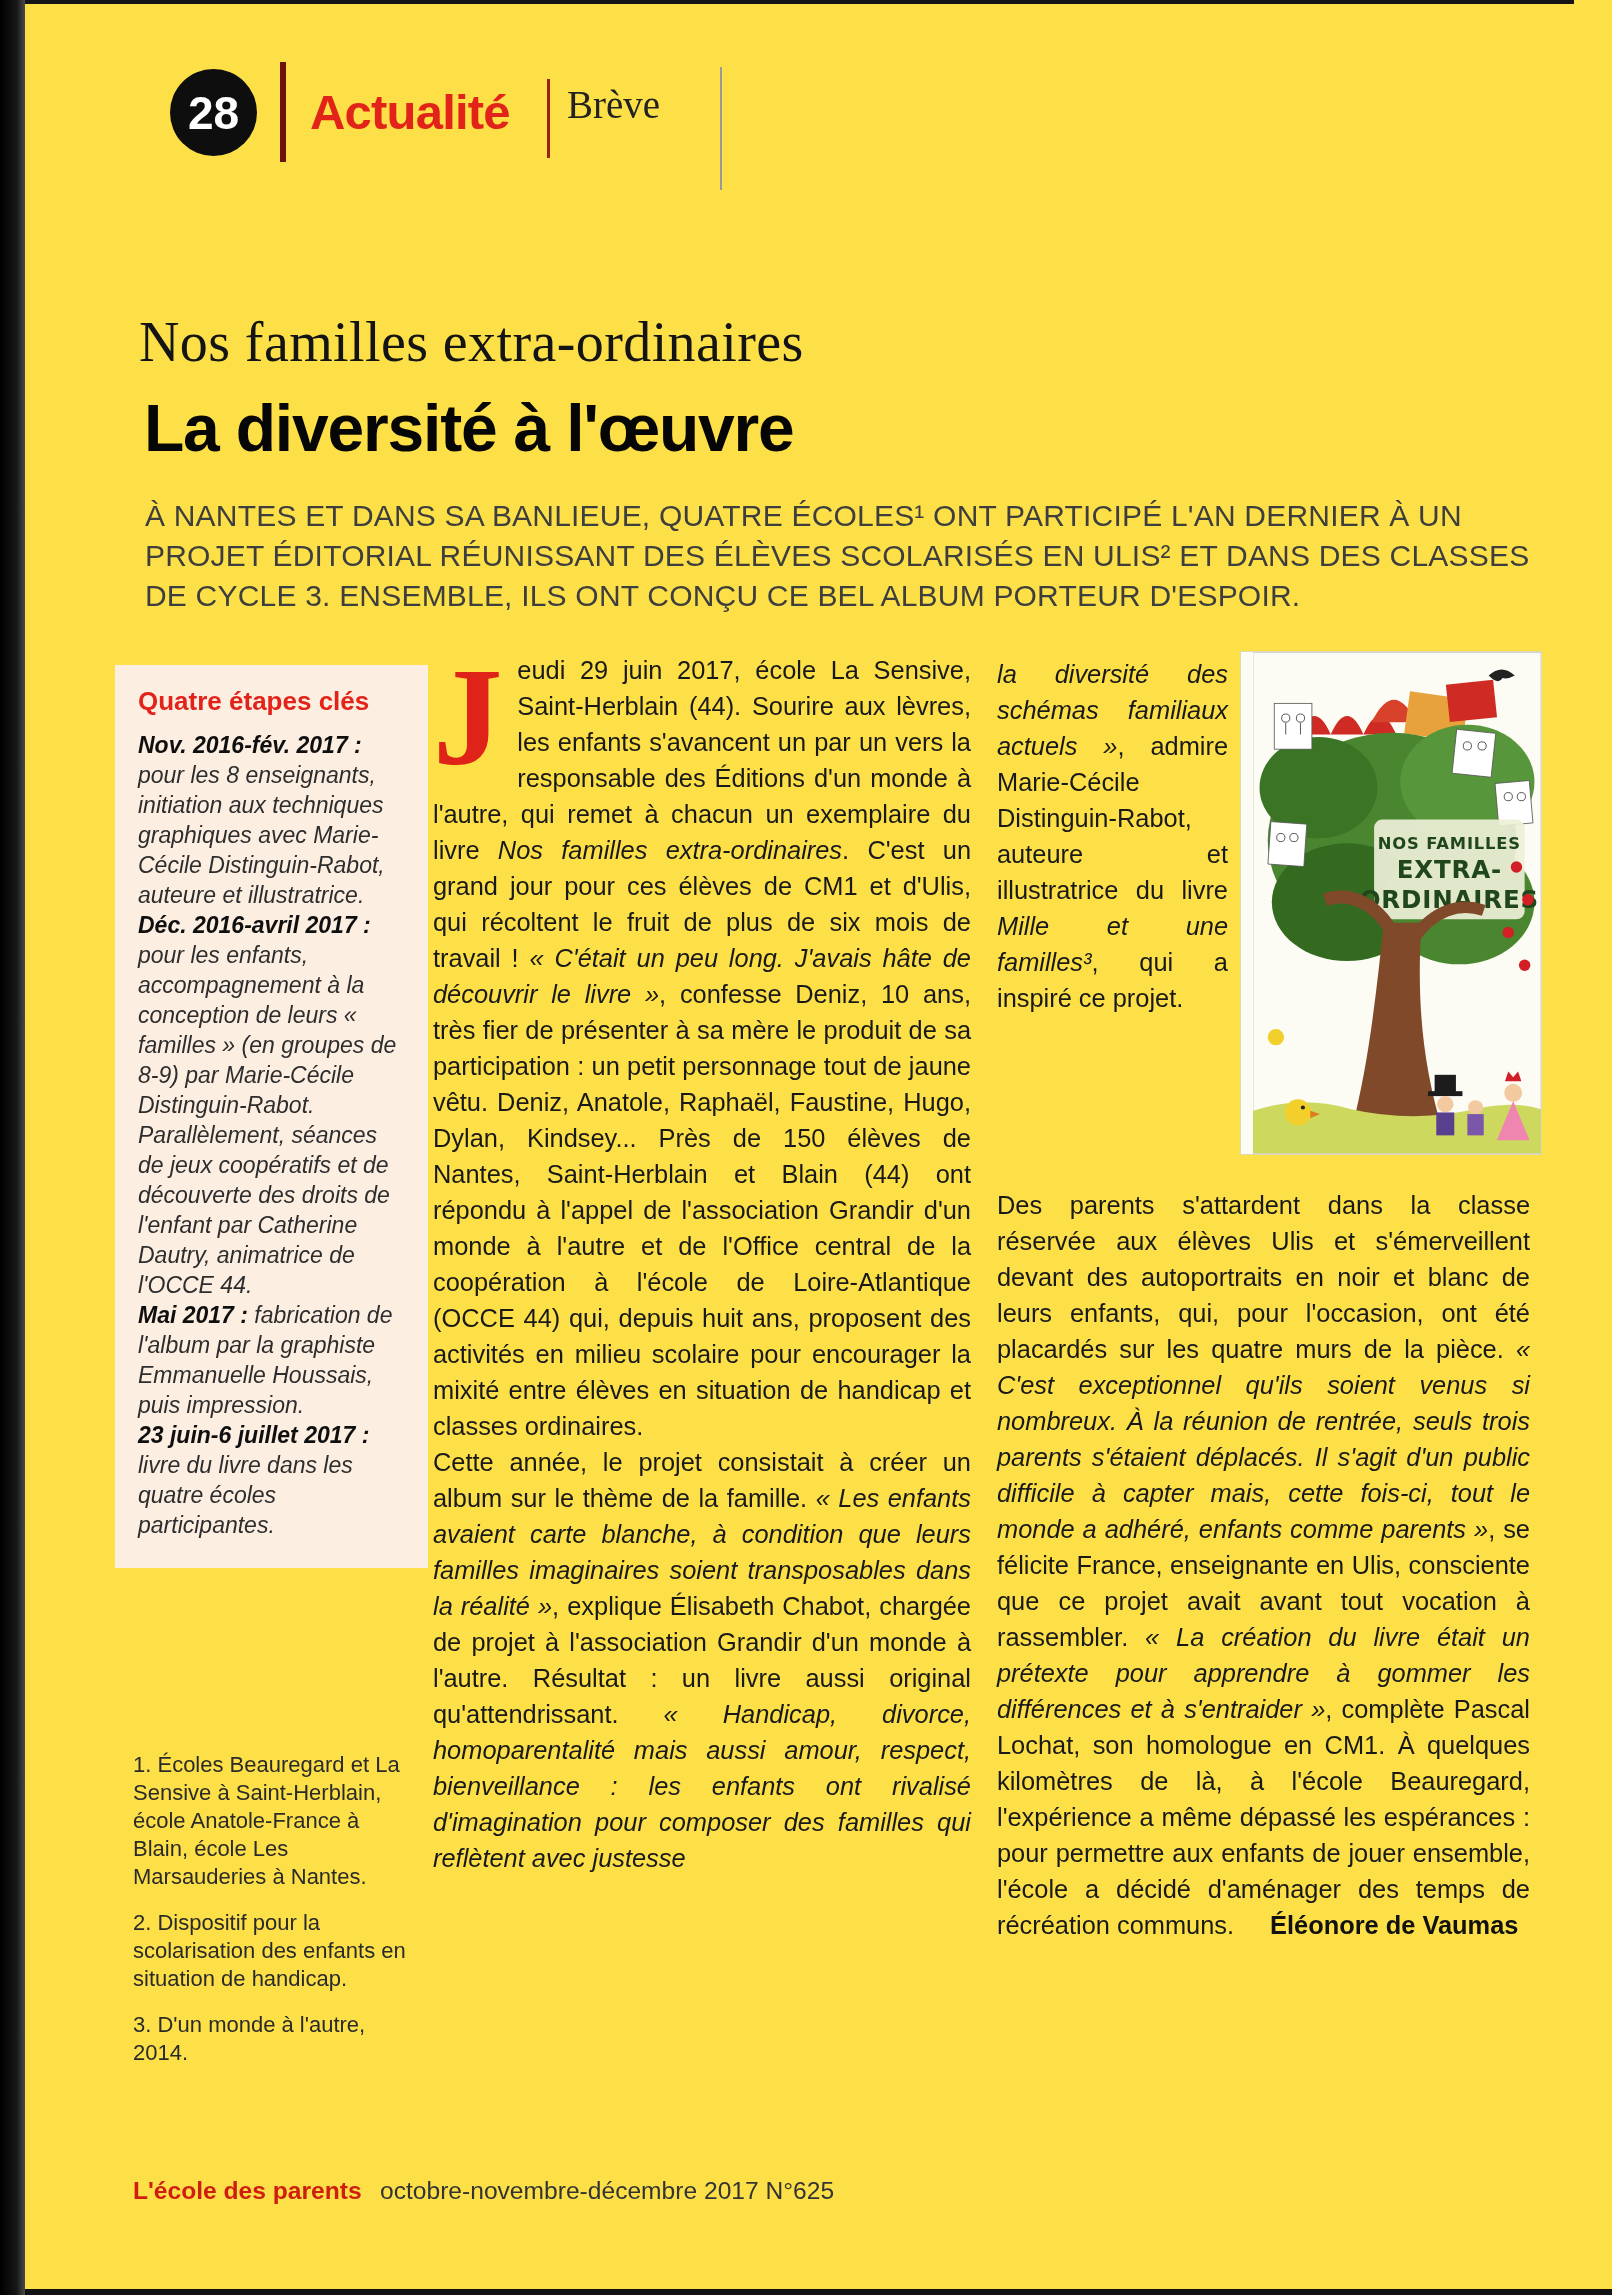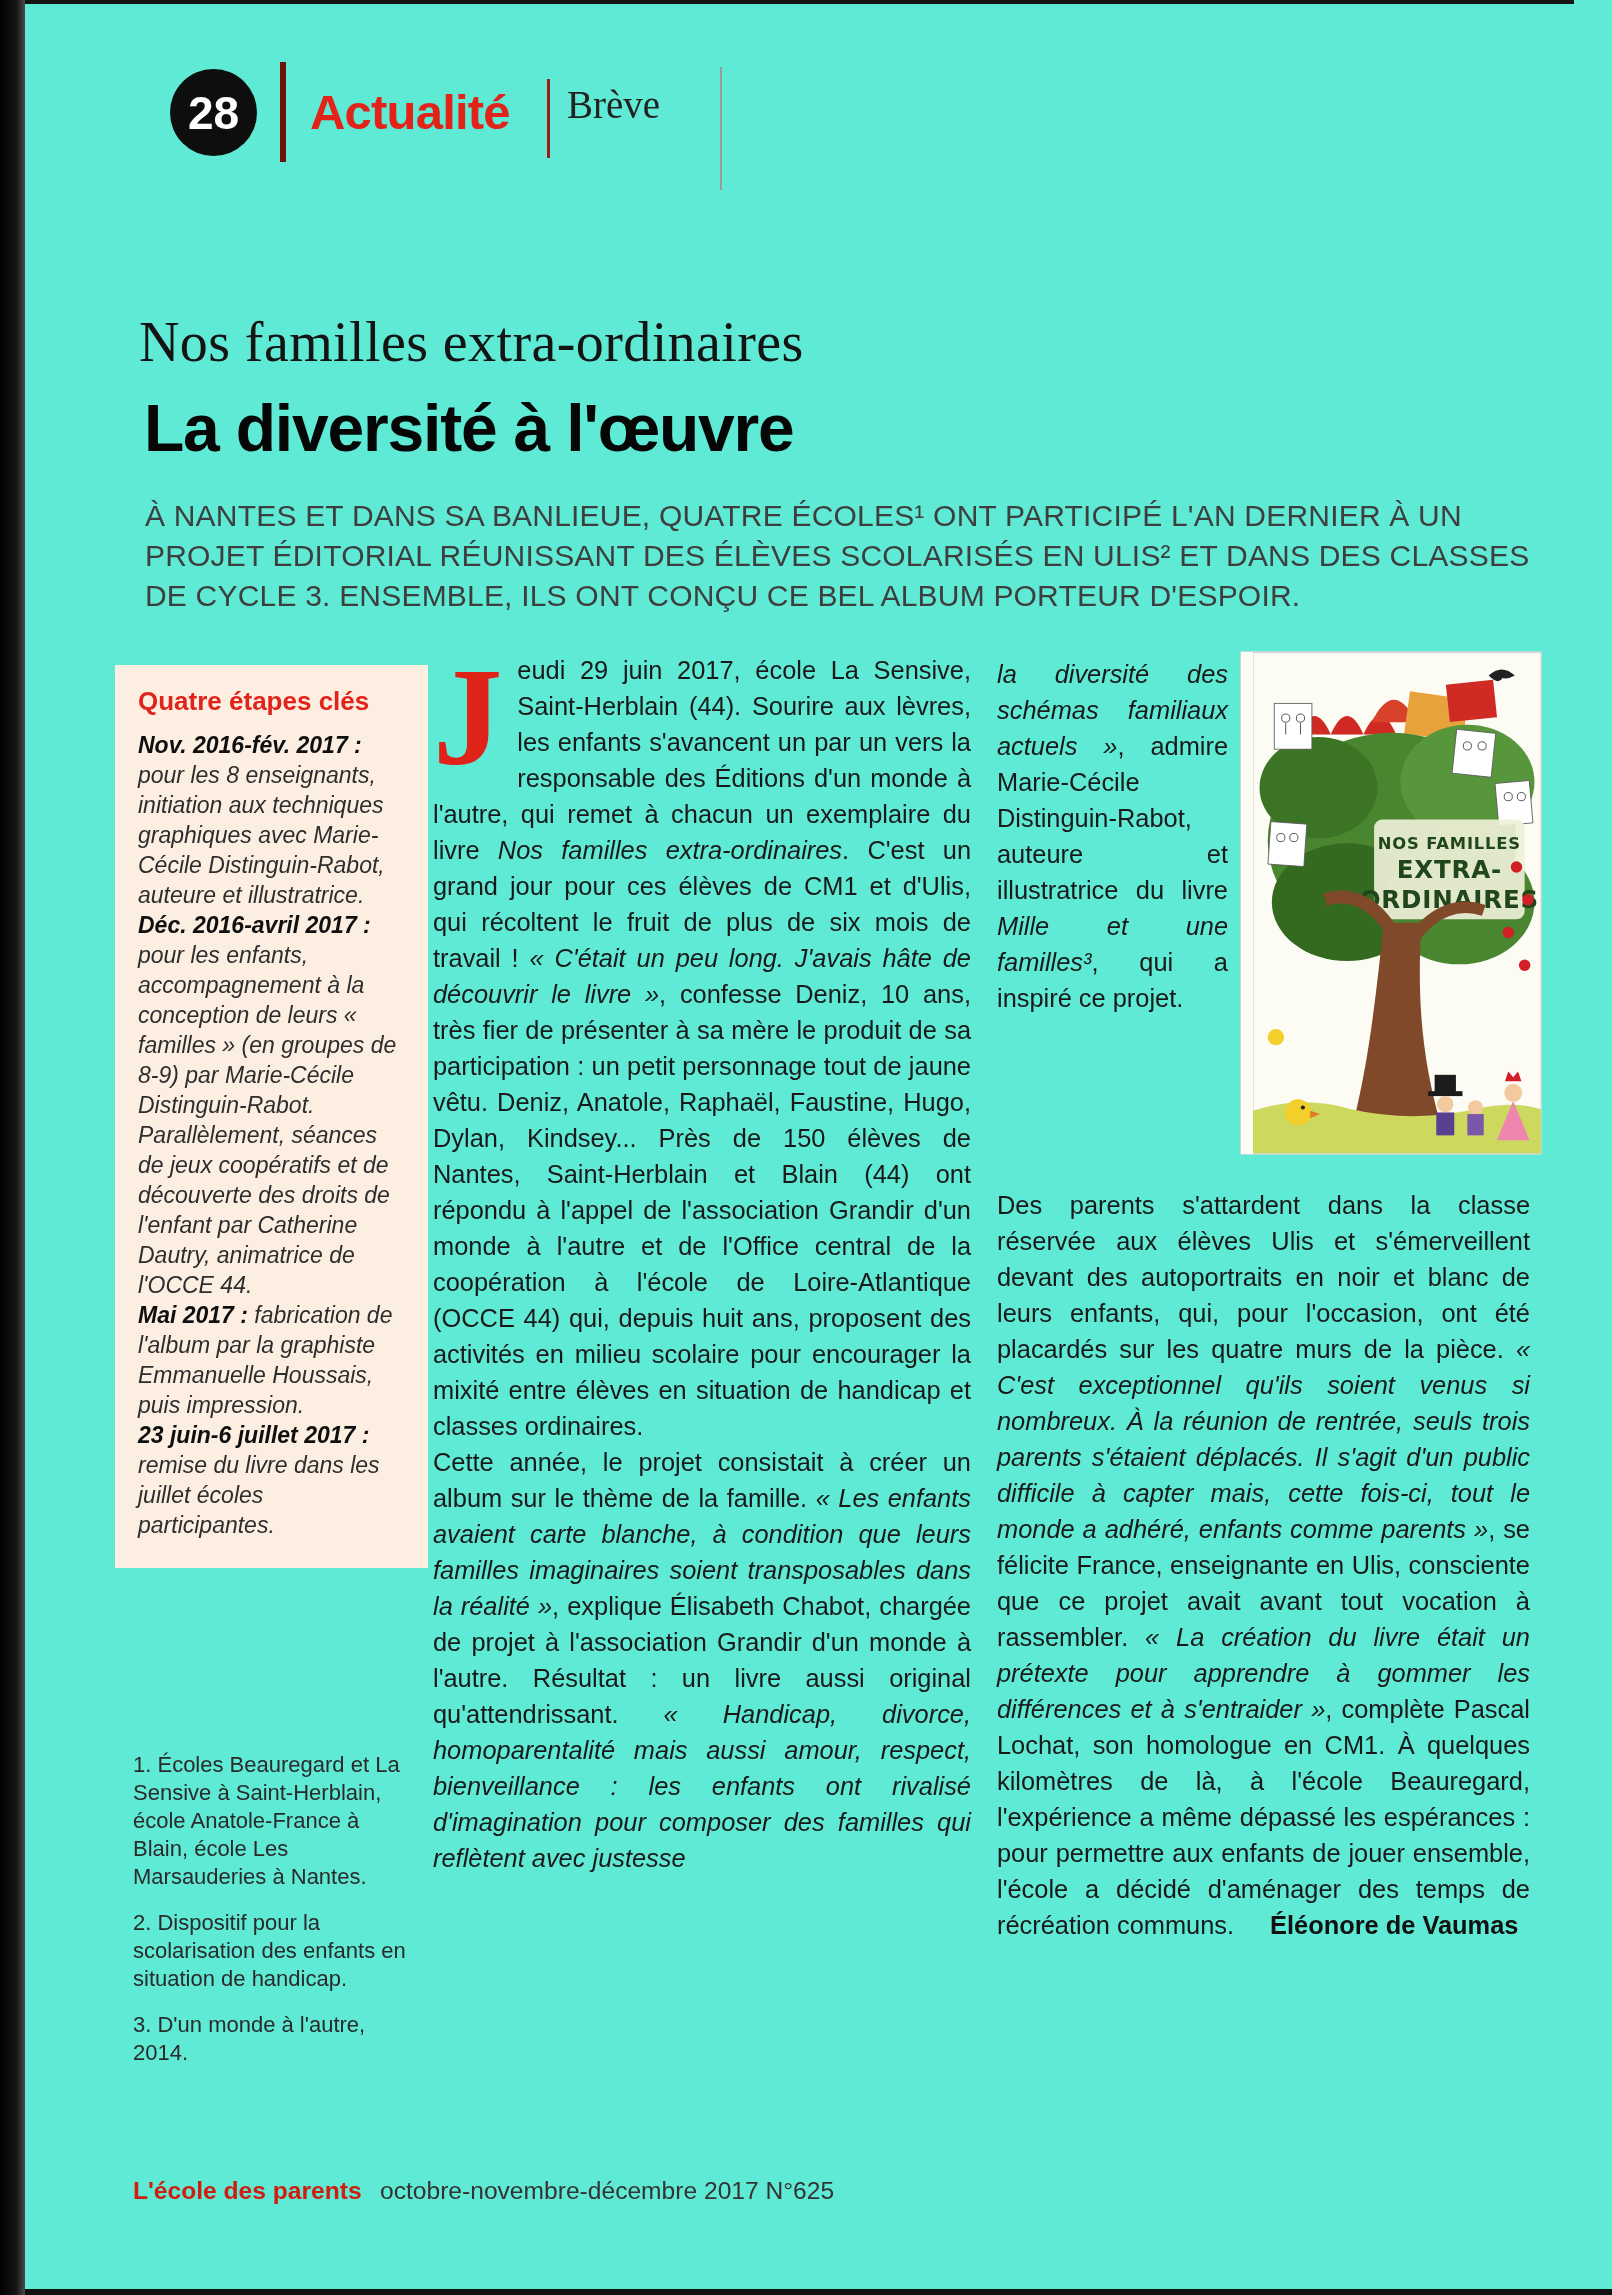--- a/index.html
+++ b/index.html
@@ -1,20 +1,20 @@
 <!DOCTYPE html>
 <html lang="fr" style="font-size:13px"><head>
 <meta charset="utf-8">
 <style>
   html, body { margin: 0; padding: 0; background: #e8e8e8; }
   .page {
     position: relative;
     width: 1613px;
     height: 2295px;
-    background: #5eead4;
+    background: #fde047;
     overflow: hidden;
     font-family: "Liberation Sans", sans-serif;
     color: #1b1b1b;
   }
 
   
   .edge-left   { position:absolute; left:0; top:0; width:24.6px; height:2295px;
                  background: linear-gradient(90deg,#000 0%,#161616 65%,#4a4a4a 100%); }
   .edge-top    { position:absolute; left:24.6px; top:0; width:1549px; height:4.1px; background:#141414; }
   .edge-bottom { position:absolute; left:24.6px; top:2289px; width:1588px; height:6.6px; background:#121212; }
@@ -90,21 +90,21 @@
 
   <h2 class="kicker">Nos familles extra-ordinaires</h2>
   <h1 class="title">La diversité à l'œuvre</h1>
   <p class="standfirst">À NANTES ET DANS SA BANLIEUE, QUATRE ÉCOLES¹ ONT PARTICIPÉ L'AN DERNIER À UN PROJET ÉDITORIAL RÉUNISSANT DES ÉLÈVES SCOLARISÉS EN ULIS² ET DANS DES CLASSES DE CYCLE 3. ENSEMBLE, ILS ONT CONÇU CE BEL ALBUM PORTEUR D'ESPOIR.</p>
 
   <aside class="sidebar">
     <h3 class="sidebar-title">Quatre étapes clés</h3>
     <p class="step"><span class="step-lead">Nov. 2016-fév. 2017 :</span><span class="step-text"> pour les 8 enseignants, initiation aux techniques graphiques avec Marie-Cécile Distinguin-Rabot, auteure et illustratrice.</span></p>
     <p class="step"><span class="step-lead">Déc. 2016-avril 2017 :</span><span class="step-text"> pour les enfants, accompagnement à la conception de leurs « familles » (en groupes de 8-9) par Marie-Cécile Distinguin-Rabot. Parallèlement, séances de jeux coopératifs et de découverte des droits de l'enfant par Catherine Dautry, animatrice de l'OCCE 44.</span></p>
     <p class="step"><span class="step-lead">Mai 2017 :</span><span class="step-text"> fabrication de l'album par la graphiste Emmanuelle Houssais, puis impression.</span></p>
-    <p class="step"><span class="step-lead">23 juin-6 juillet 2017 :</span><span class="step-text"> remise du livre dans les juillet écoles participantes.</span></p>
+    <p class="step"><span class="step-lead">23 juin-6 juillet 2017 :</span><span class="step-text"> livre du livre dans les quatre écoles participantes.</span></p>
   </aside>
 
   <div class="footnotes">
     <p class="footnote">1. Écoles Beauregard et La Sensive à Saint-Herblain, école Anatole-France à Blain, école Les Marsauderies à Nantes.</p>
     <p class="footnote">2. Dispositif pour la scolarisation des enfants en situation de handicap.</p>
     <p class="footnote">3. D'un monde à l'autre, 2014.</p>
   </div>
 
   <section class="col-main">
     <p class="body"><span class="dropcap">J</span><span><span class="run-n">eudi 29 juin 2017, école La Sensive, Saint-Herblain (44). Sourire aux lèvres, les enfants s'avancent un par un vers la responsable des Éditions d'un monde à l'autre, qui remet à chacun un exemplaire du livre </span><span class="run-i">Nos familles extra-ordinaires</span><span class="run-n">. C'est un grand jour pour ces élèves de CM1 et d'Ulis, qui récoltent le fruit de plus de six mois de travail ! </span><span class="run-i">« C'était un peu long. J'avais hâte de découvrir le livre »</span><span class="run-n">, confesse Deniz, 10 ans, très fier de présenter à sa mère le produit de sa participation : un petit personnage tout de jaune vêtu. Deniz, Anatole, Raphaël, Faustine, Hugo, Dylan, Kindsey... Près de 150 élèves de Nantes, Saint-Herblain et Blain (44) ont répondu à l'appel de l'association Grandir d'un monde à l'autre et de l'Office central de la coopération à l'école de Loire-Atlantique (OCCE 44) qui, depuis huit ans, proposent des activités en milieu scolaire pour encourager la mixité entre élèves en situation de handicap et classes ordinaires.</span></span></p>

